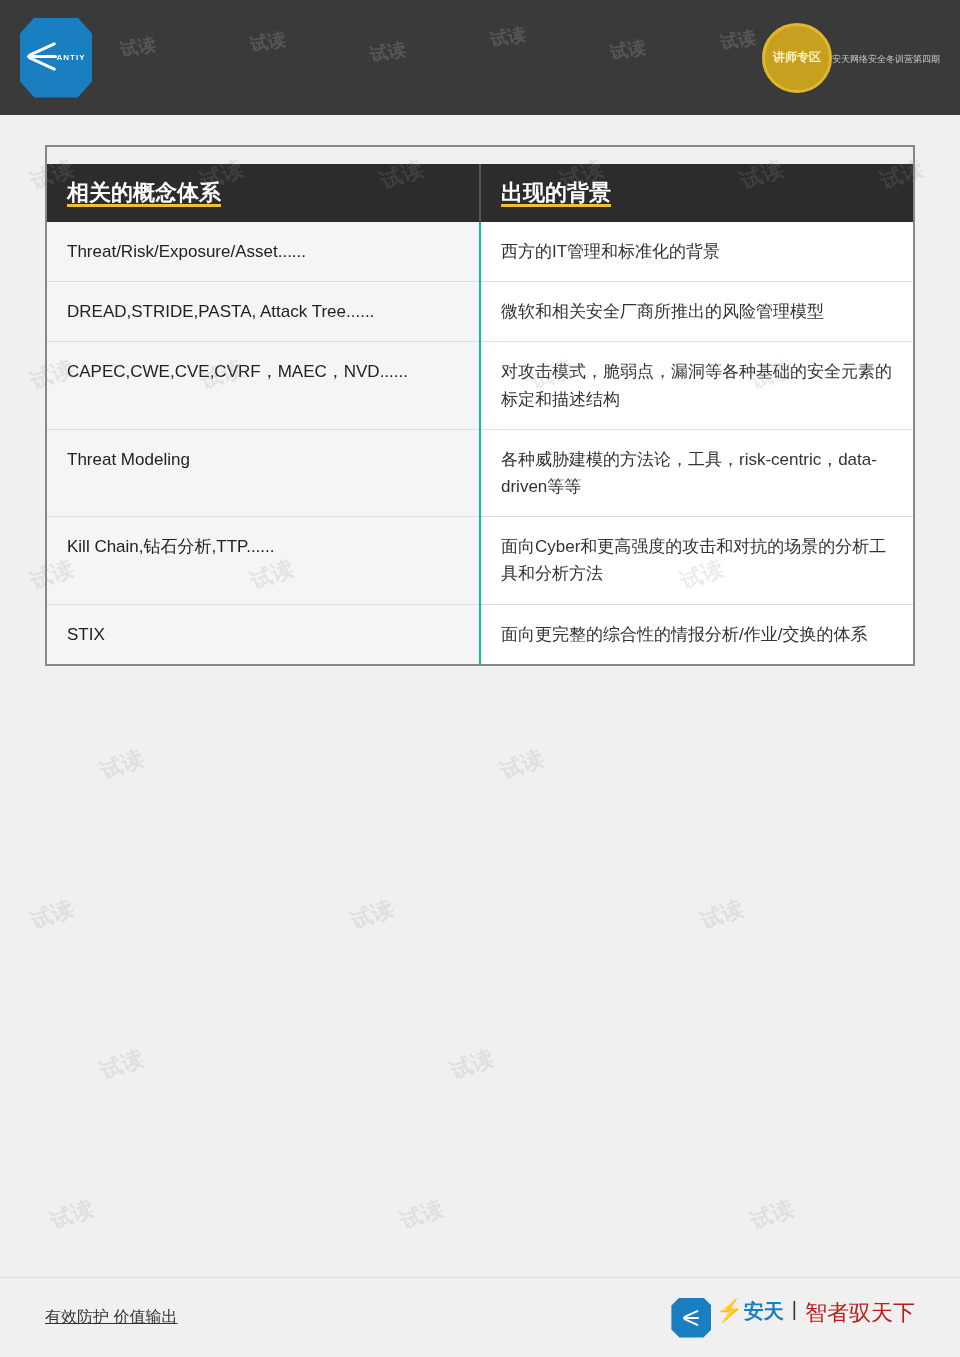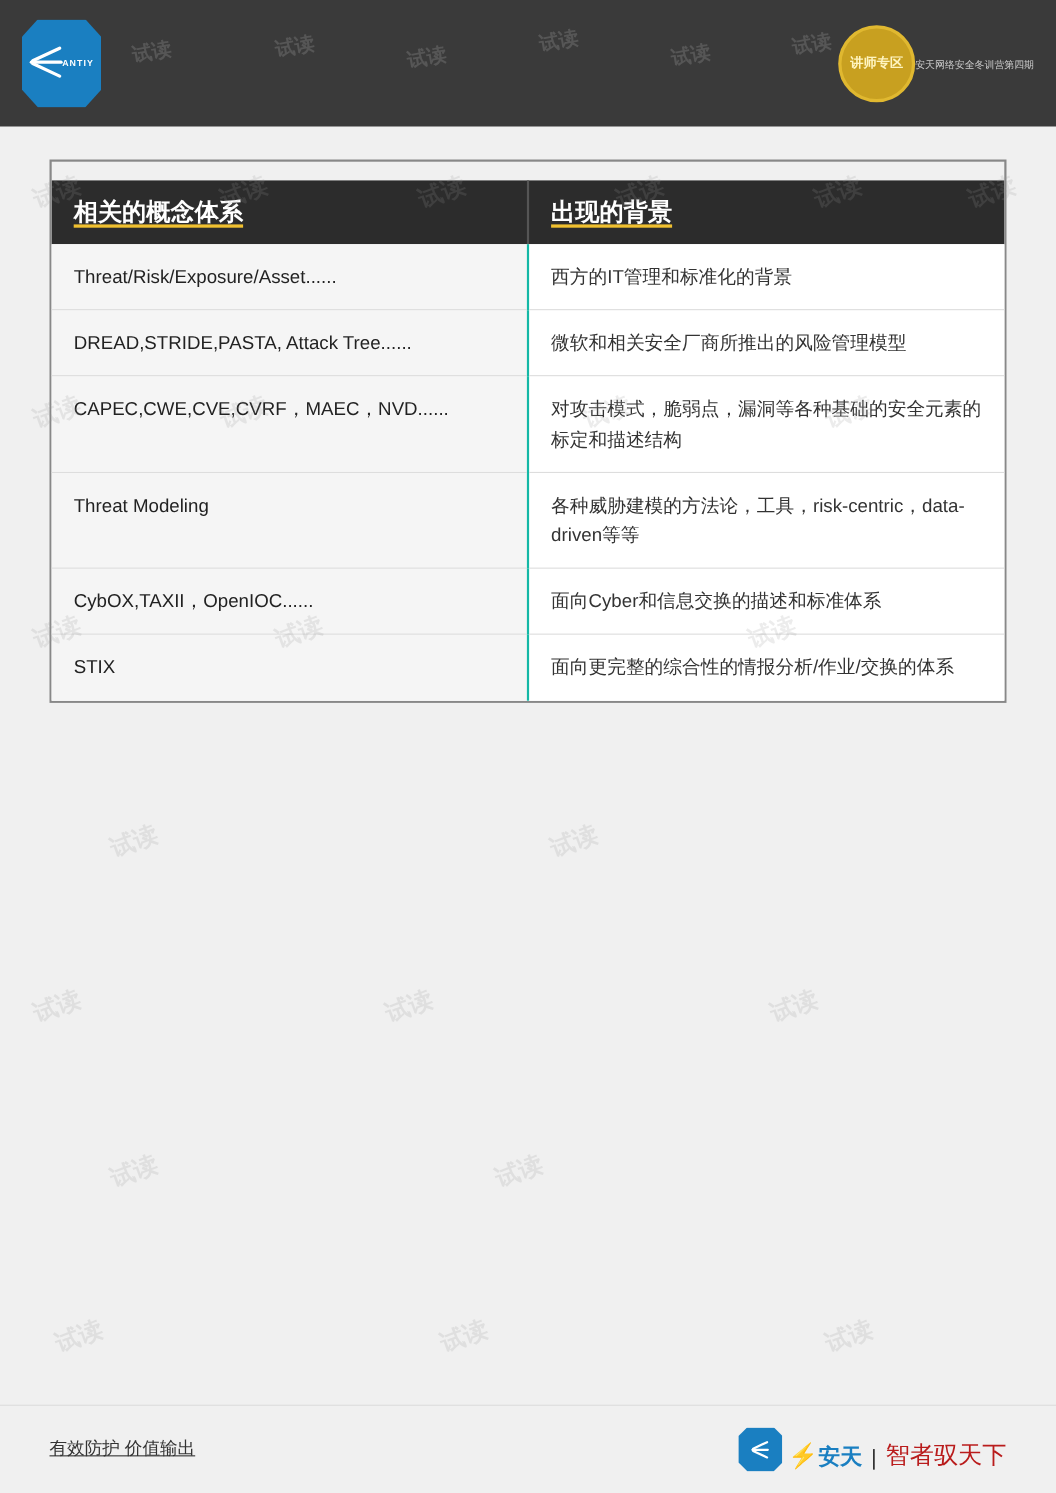--- a/index.html
+++ b/index.html
@@ -194,21 +194,21 @@
 
     .footer-left {
       font-size: 16px;
       color: #333;
       font-weight: 500;
       text-decoration: underline;
     }
 
     .footer-right {
       display: flex;
-      align-items: flex-end;
+      align-items: flex-start;
       gap: 5px;
     }
 
     .footer-logo-icon {
       width: 40px;
       height: 40px;
       background: #1a7fc1;
       clip-path: polygon(20% 0%, 80% 0%, 100% 20%, 100% 80%, 80% 100%, 20% 100%, 0% 80%, 0% 20%);
       display: flex;
       align-items: center;
@@ -327,22 +327,22 @@
     </tr>
           <tr>
       <td>CAPEC,CWE,CVE,CVRF，MAEC，NVD......</td>
       <td>对攻击模式，脆弱点，漏洞等各种基础的安全元素的标定和描述结构</td>
     </tr>
           <tr>
       <td>Threat Modeling</td>
       <td>各种威胁建模的方法论，工具，risk-centric，data-driven等等</td>
     </tr>
           <tr>
-      <td>CybOX,TAXII，OpenIOC......</td>
-      <td>面向Cyber和信息交换的描述和标准体系</td>
+      <td>Kill Chain,钻石分析,TTP......</td>
+      <td>面向Cyber和更高强度的攻击和对抗的场景的分析工具和分析方法</td>
     </tr>
           <tr>
       <td>STIX</td>
       <td>面向更完整的综合性的情报分析/作业/交换的体系</td>
     </tr>
         </tbody>
     </table>
   </div>
 </div>
 

